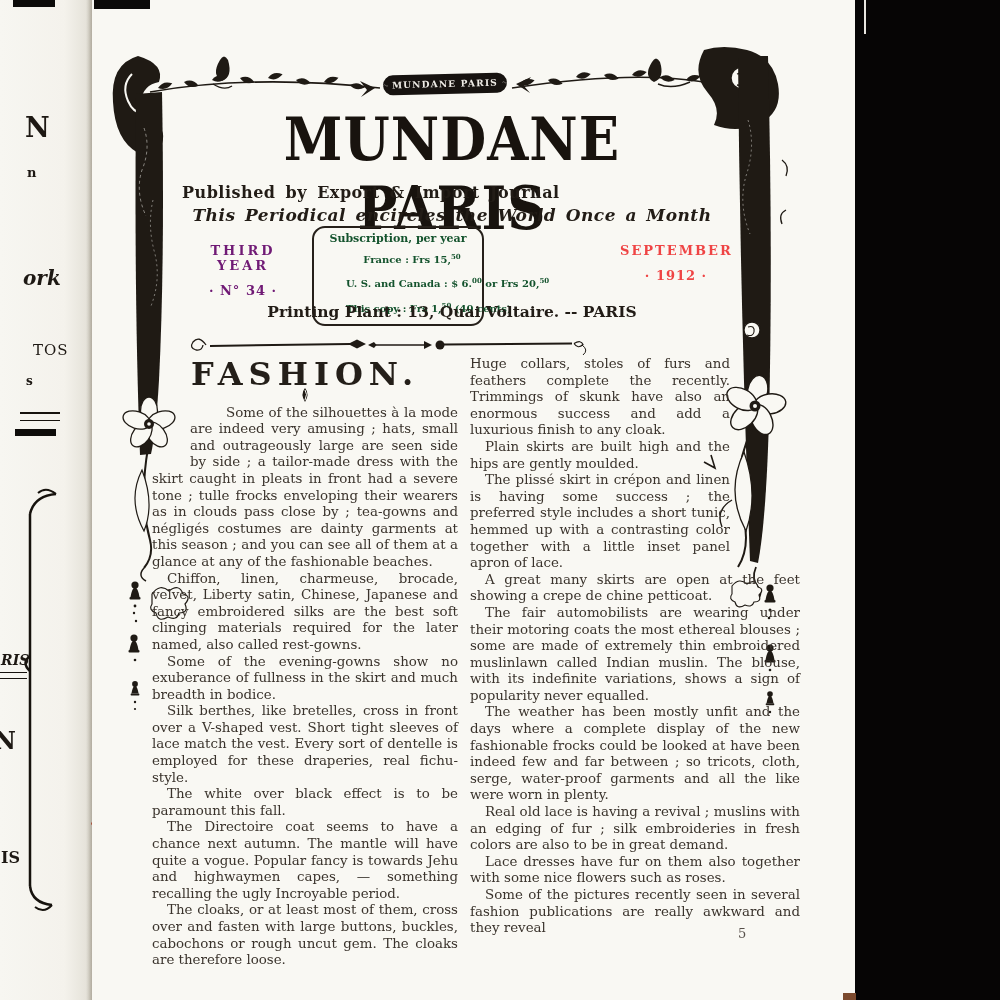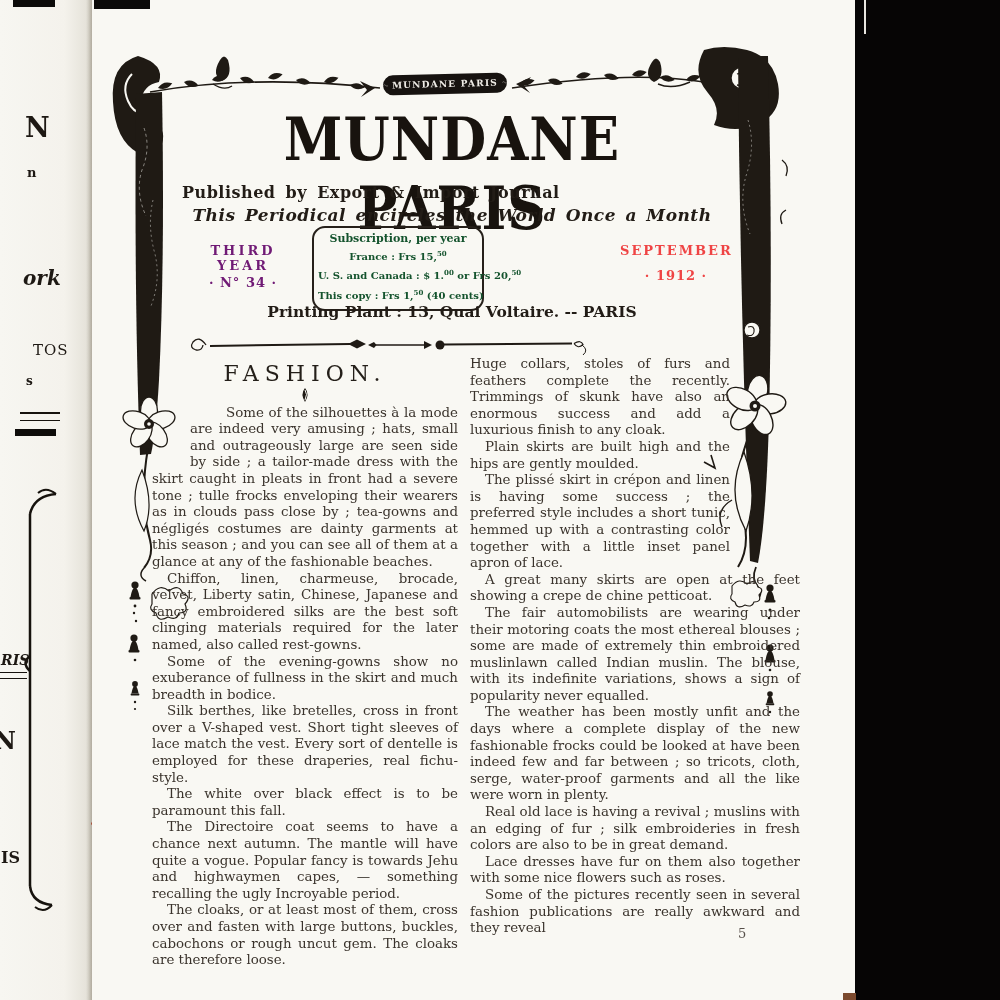--- a/index.html
+++ b/index.html
@@ -39,39 +39,39 @@
           transform:rotate(-1.5deg);display:flex;align-items:center;justify-content:center;gap:4px;z-index:3;}
   .ribbon span{color:#efece6;font-size:9px;font-weight:bold;letter-spacing:1.2px;white-space:nowrap;}
   .title{position:absolute;left:90px;top:104px;width:540px;margin:0;text-align:center;
          font-size:53px;font-weight:bold;color:#18130e;letter-spacing:1px;transform:scaleY(1.12);transform-origin:top center;}
   .publine{position:absolute;left:90px;top:183px;width:540px;
            font-size:16px;font-weight:bold;color:#221c16;letter-spacing:.5px;word-spacing:4px;}
   .tagline{position:absolute;left:90px;top:205px;width:540px;text-align:center;
            font-size:17px;font-weight:bold;font-style:italic;color:#221c16;letter-spacing:.5px;word-spacing:3px;}
   .edition{position:absolute;left:95px;top:243px;width:112px;text-align:center;color:#701a75;font-weight:bold;}
   .edition .l1{font-size:13px;letter-spacing:3px;}
-  .edition .l2{font-size:13px;margin-top:2px;letter-spacing:1px;}
+  .edition .l2{font-size:13px;margin-top:10px;letter-spacing:1px;}
   .issuedate{position:absolute;left:528px;top:243px;width:112px;text-align:center;color:#ef4444;font-weight:bold;}
   .issuedate .l1{font-size:13px;letter-spacing:2px;}
   .issuedate .l2{font-size:13px;margin-top:10px;letter-spacing:1px;}
   .subbox{position:absolute;left:220px;top:226px;width:160px;border:2px solid #26201a;border-radius:13px;
           padding:4px 4px 5px;text-align:center;color:#14532d;font-weight:bold;}
   .subbox .sbt{font-size:11px;line-height:14px;}
-  .subbox .sbl{font-size:10px;line-height:16px;white-space:nowrap;}
+  .subbox .sbl{font-size:10px;line-height:21px;white-space:nowrap;margin-left:28px;}
   .subbox sup{font-size:7px;}
   .printing{position:absolute;left:90px;top:302px;width:540px;text-align:center;font-size:15.5px;font-weight:bold;color:#221c16;}
   .printing .pl1{margin-top:24px;}
   .divider{position:absolute;left:90px;top:332px;}
 
   
   .cols{position:absolute;left:60px;top:356px;width:648px;display:flex;gap:12px;}
   .col{text-align:justify;font-size:13.4px;line-height:16.6px;color:#3a332c;}
   .colL{width:306px;}
   .colR{width:330px;}
-  .fashion{margin:10px 0 0;text-align:center;font-size:22px;font-weight:normal;letter-spacing:6px;color:#241f19;}
+  .fashion{margin:10px 0 0;text-align:center;font-size:32px;font-weight:bold;letter-spacing:6px;color:#241f19;}
   .horn{display:block;margin:4px auto 2px;}
   .paras p{margin:0;text-indent:15px;}
   .colL .paras p.first{text-indent:36px;}
   .colR .paras p.first{text-indent:0;}
   .wrapL{float:left;width:38px;height:64px;}
   .wrapR{float:right;width:70px;height:204px;}
 
   .pageno{position:absolute;left:646px;top:926px;font-size:13px;color:#57504a;}
 
   
@@ -247,21 +247,21 @@
     <div class="tagline">This Periodical encircles the World Once a Month</div>
 
     <div class="edition">
       <div class="l1">THIRD YEAR</div>
       <div class="l2">· N° 34 ·</div>
     </div>
 
     <div class="subbox">
       <div class="sbt">Subscription, per year</div>
       <div class="sbl"><span>France : Frs 15,</span><sup>50</sup></div>
-      <div class="sbl"><span>U. S. and Canada : $ 1.</span><sup>00</sup><span> or Frs 20,</span><sup>50</sup></div>
+      <div class="sbl"><span>U. S. and Canada : $ 6.</span><sup>00</sup><span> or Frs 20,</span><sup>50</sup></div>
       <div class="sbl"><span>This copy : Frs 1,</span><sup>50</sup><span> (40 cents)</span></div>
     </div>
 
     <div class="issuedate">
       <div class="l1">SEPTEMBER</div>
       <div class="l2">· 1912 ·</div>
     </div>
 
     <div class="printing">
       <span class="pl1">Printing Plant :</span><span class="pl2"> 13, Quai Voltaire. -- PARIS</span>

